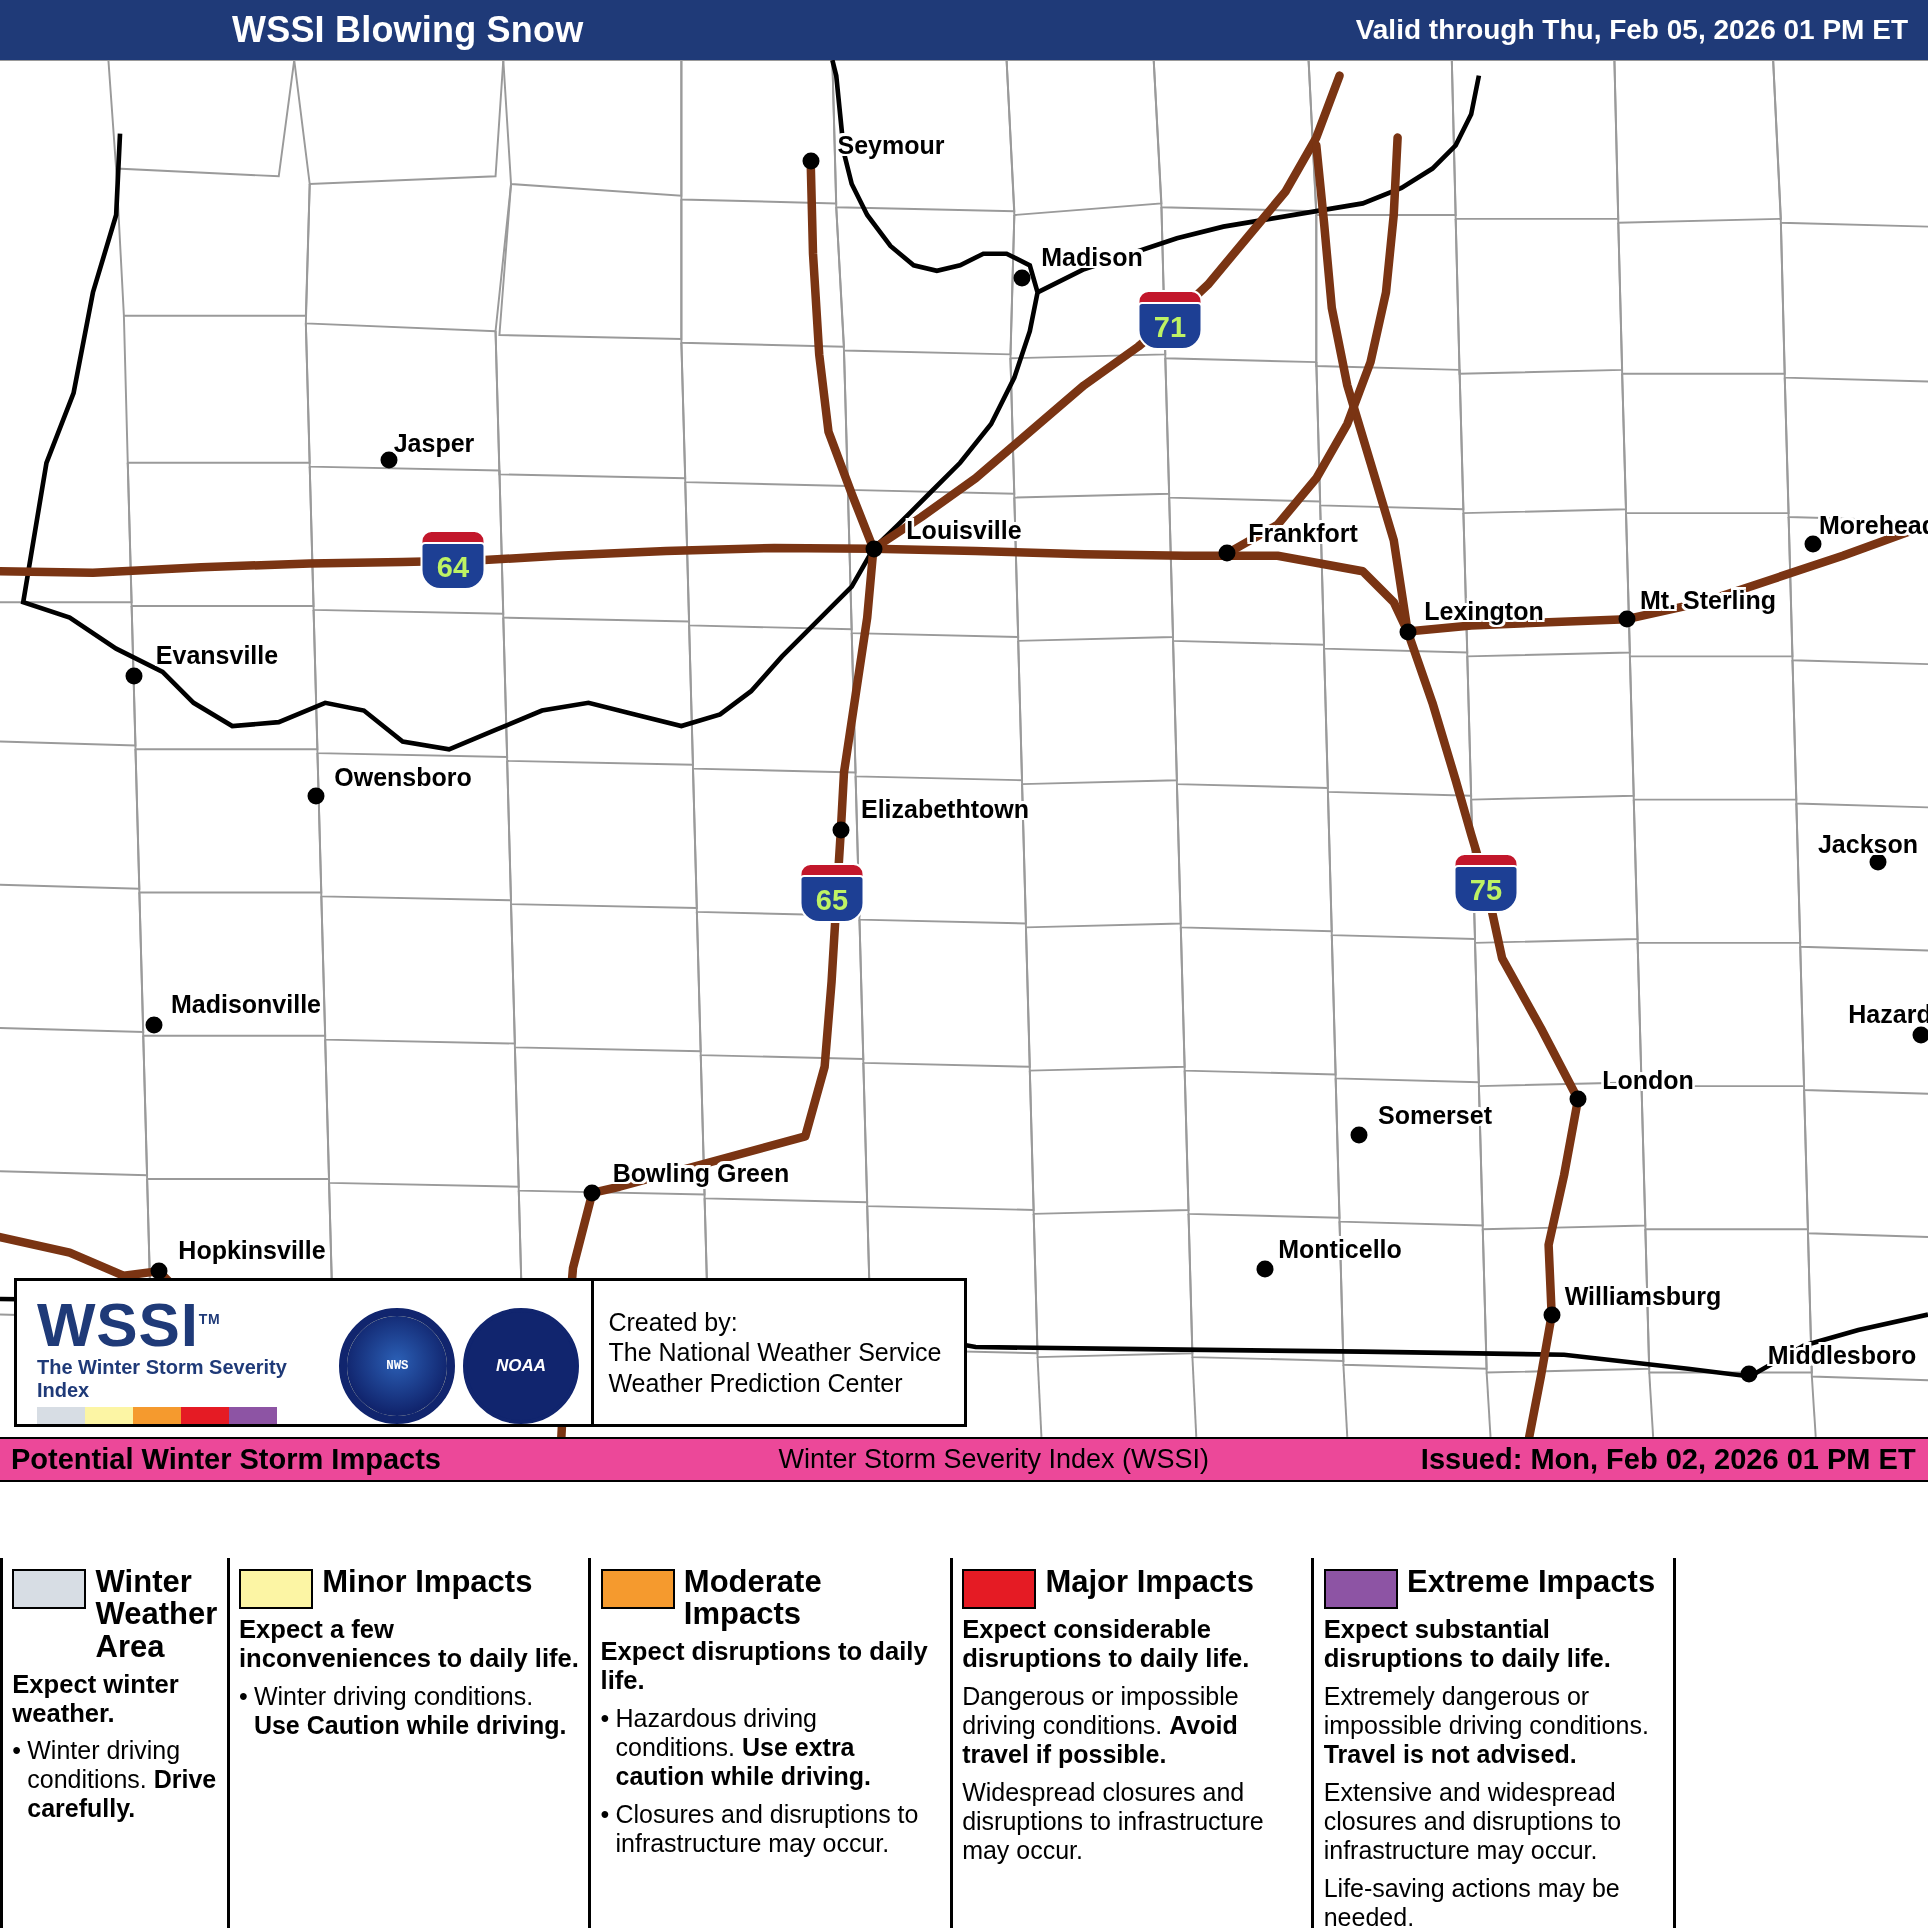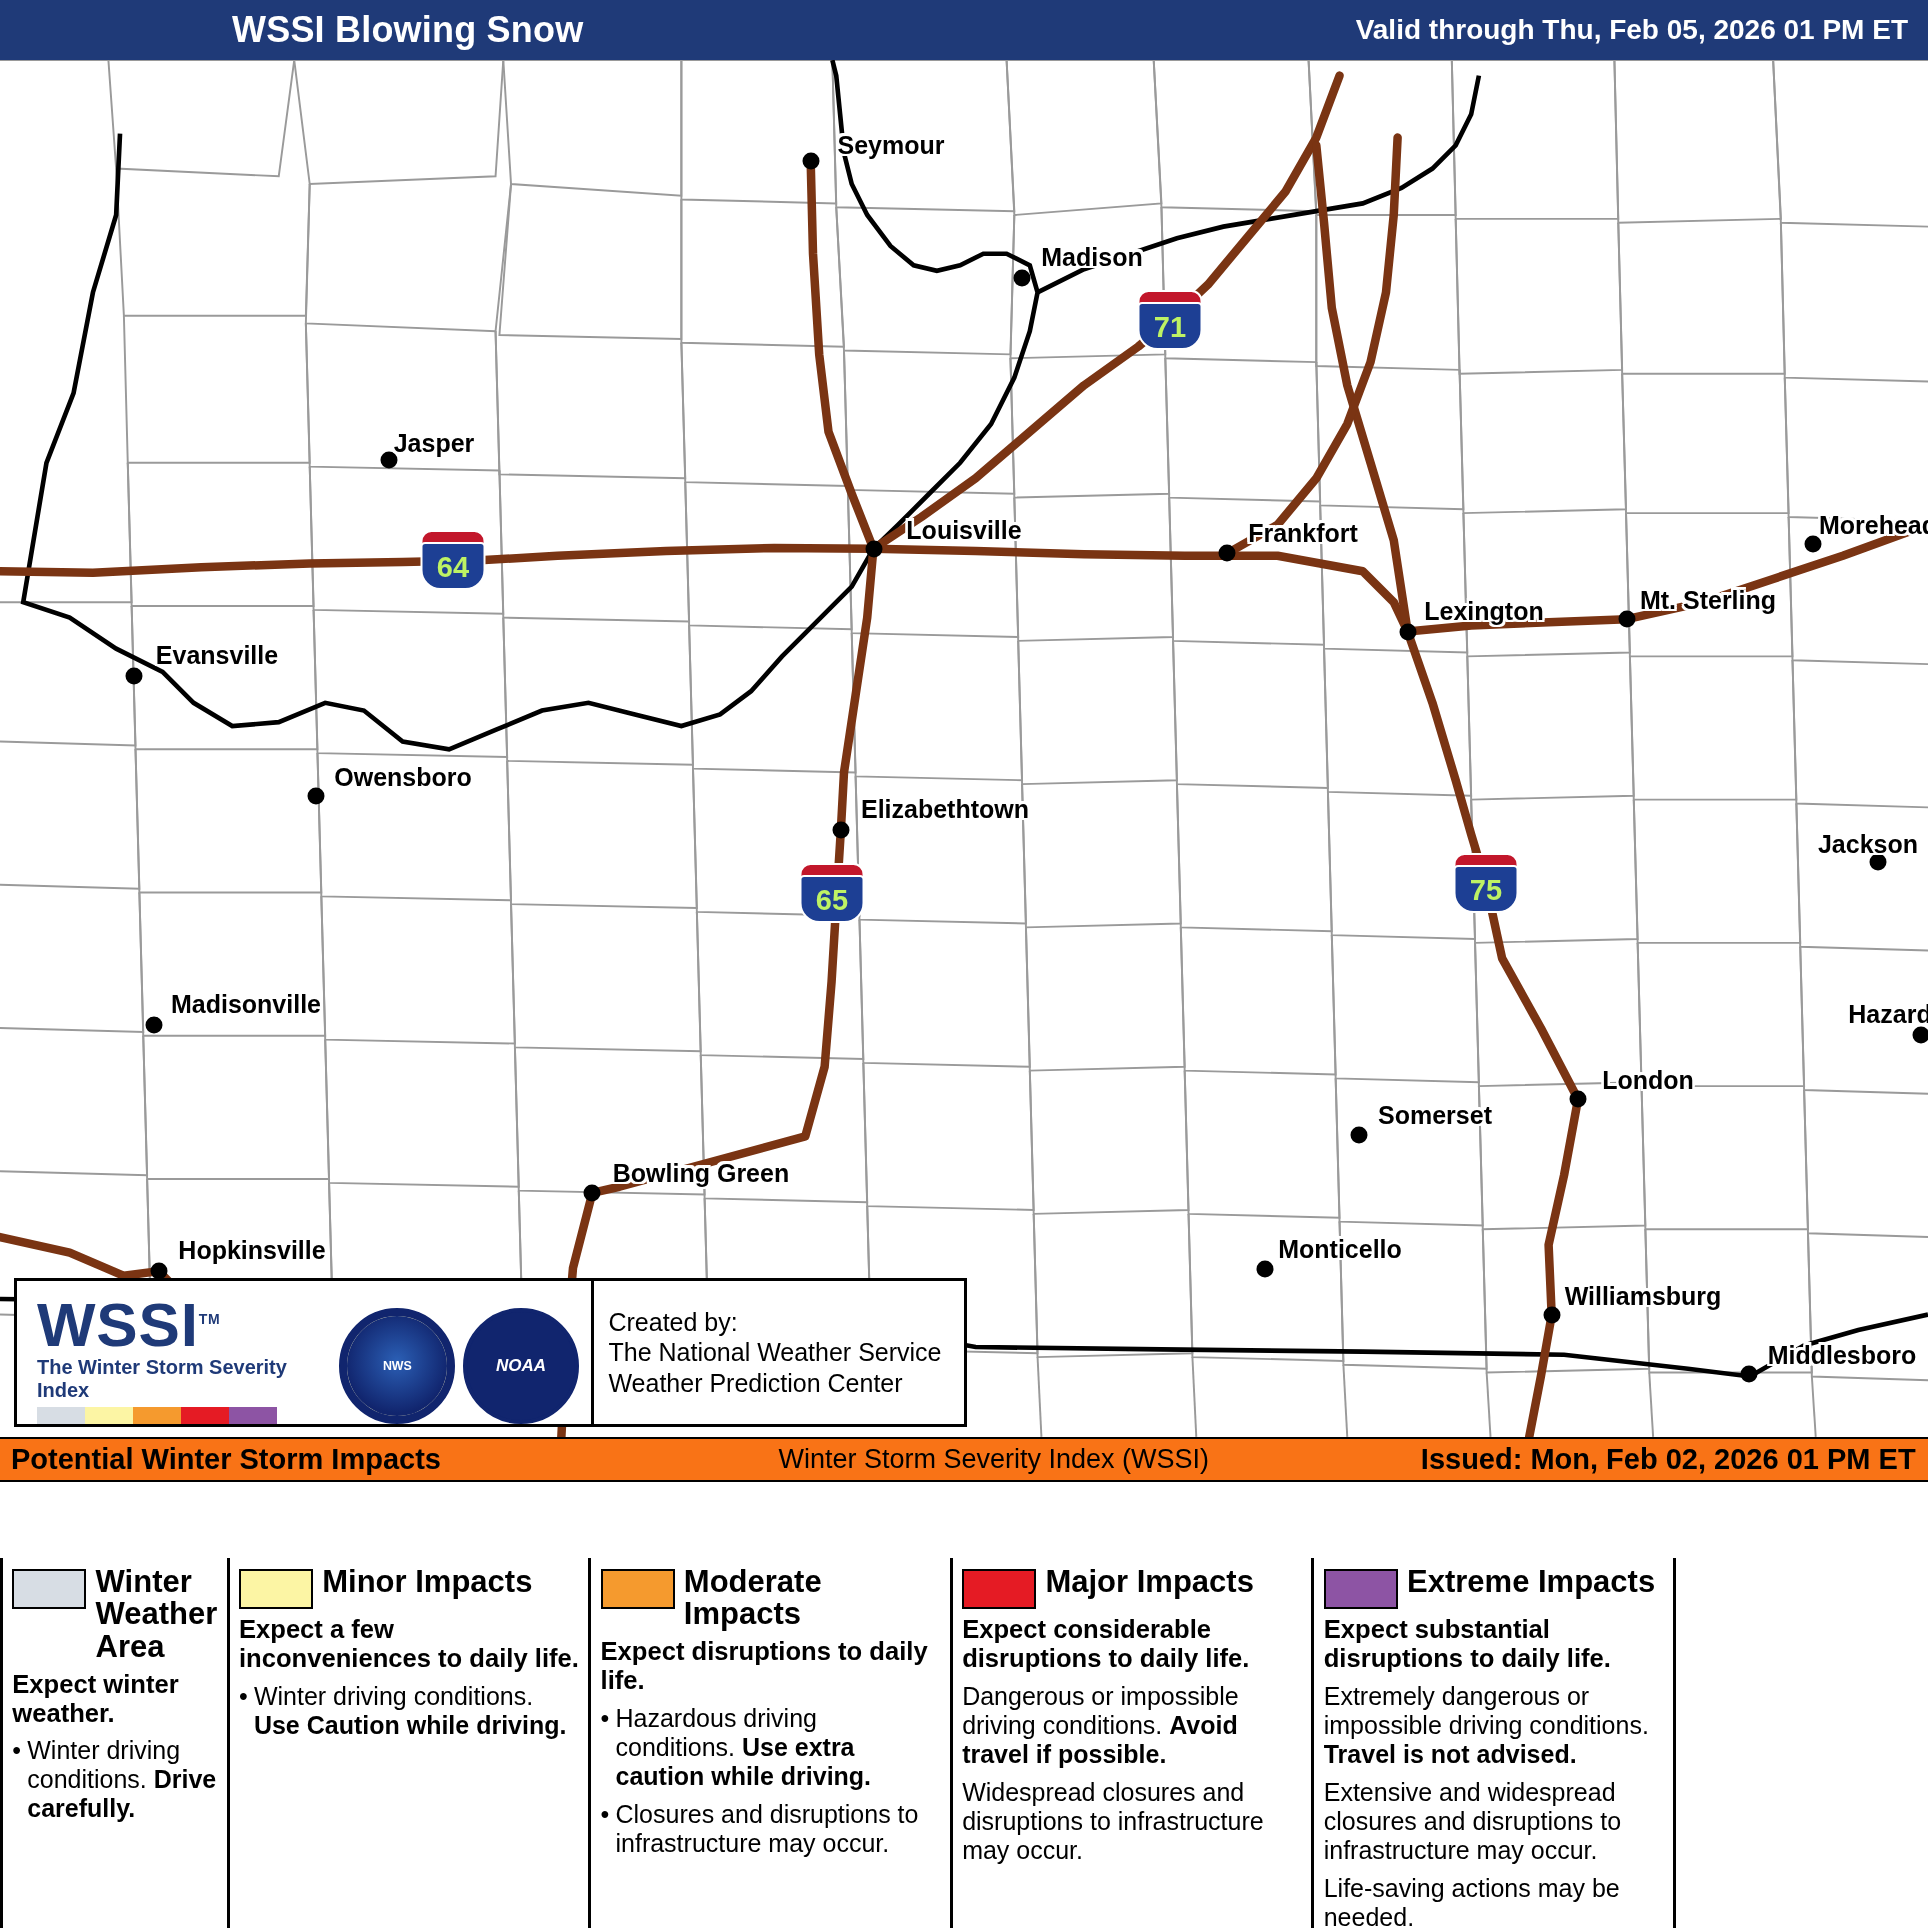--- a/index.html
+++ b/index.html
@@ -156,20 +156,21 @@
   .seal {
     width: 116px; height: 116px;
     border-radius: 50%;
     position: relative;
     display: flex; align-items: center; justify-content: center;
     box-sizing: border-box;
   }
   .seal-nws {
     background: #fef9c3;
     border: 8.5px solid #11256e;
+    font-family: Liberation Mono, monospace;
   }
   .seal-nws .inner {
     width: 100%; height: 100%;
     border-radius: 50%;
     background: radial-gradient(circle at 50% 45%, #2b5fb5 0%, #11256e 70%);
     display: flex; align-items: center; justify-content: center;
     color: #fff; font-size: 12.4px; font-weight: bold;
   }
   .seal-noaa {
     background: #11256e;
@@ -195,21 +196,21 @@
     justify-content: center;
   }
 
   
   .subbar {
     position: absolute;
     left: 0;
     top: 1437px;
     width: 1928px;
     height: 45px;
-    background: #f97316;
+    background: #ec4899;
     border-top: 2.3px solid #000;
     border-bottom: 2.3px solid #000;
     box-sizing: border-box;
     display: flex;
     align-items: center;
     color: #000;
   }
   .subbar .sb-left {
     font-size: 29px; font-weight: bold;
     padding-left: 11px;

